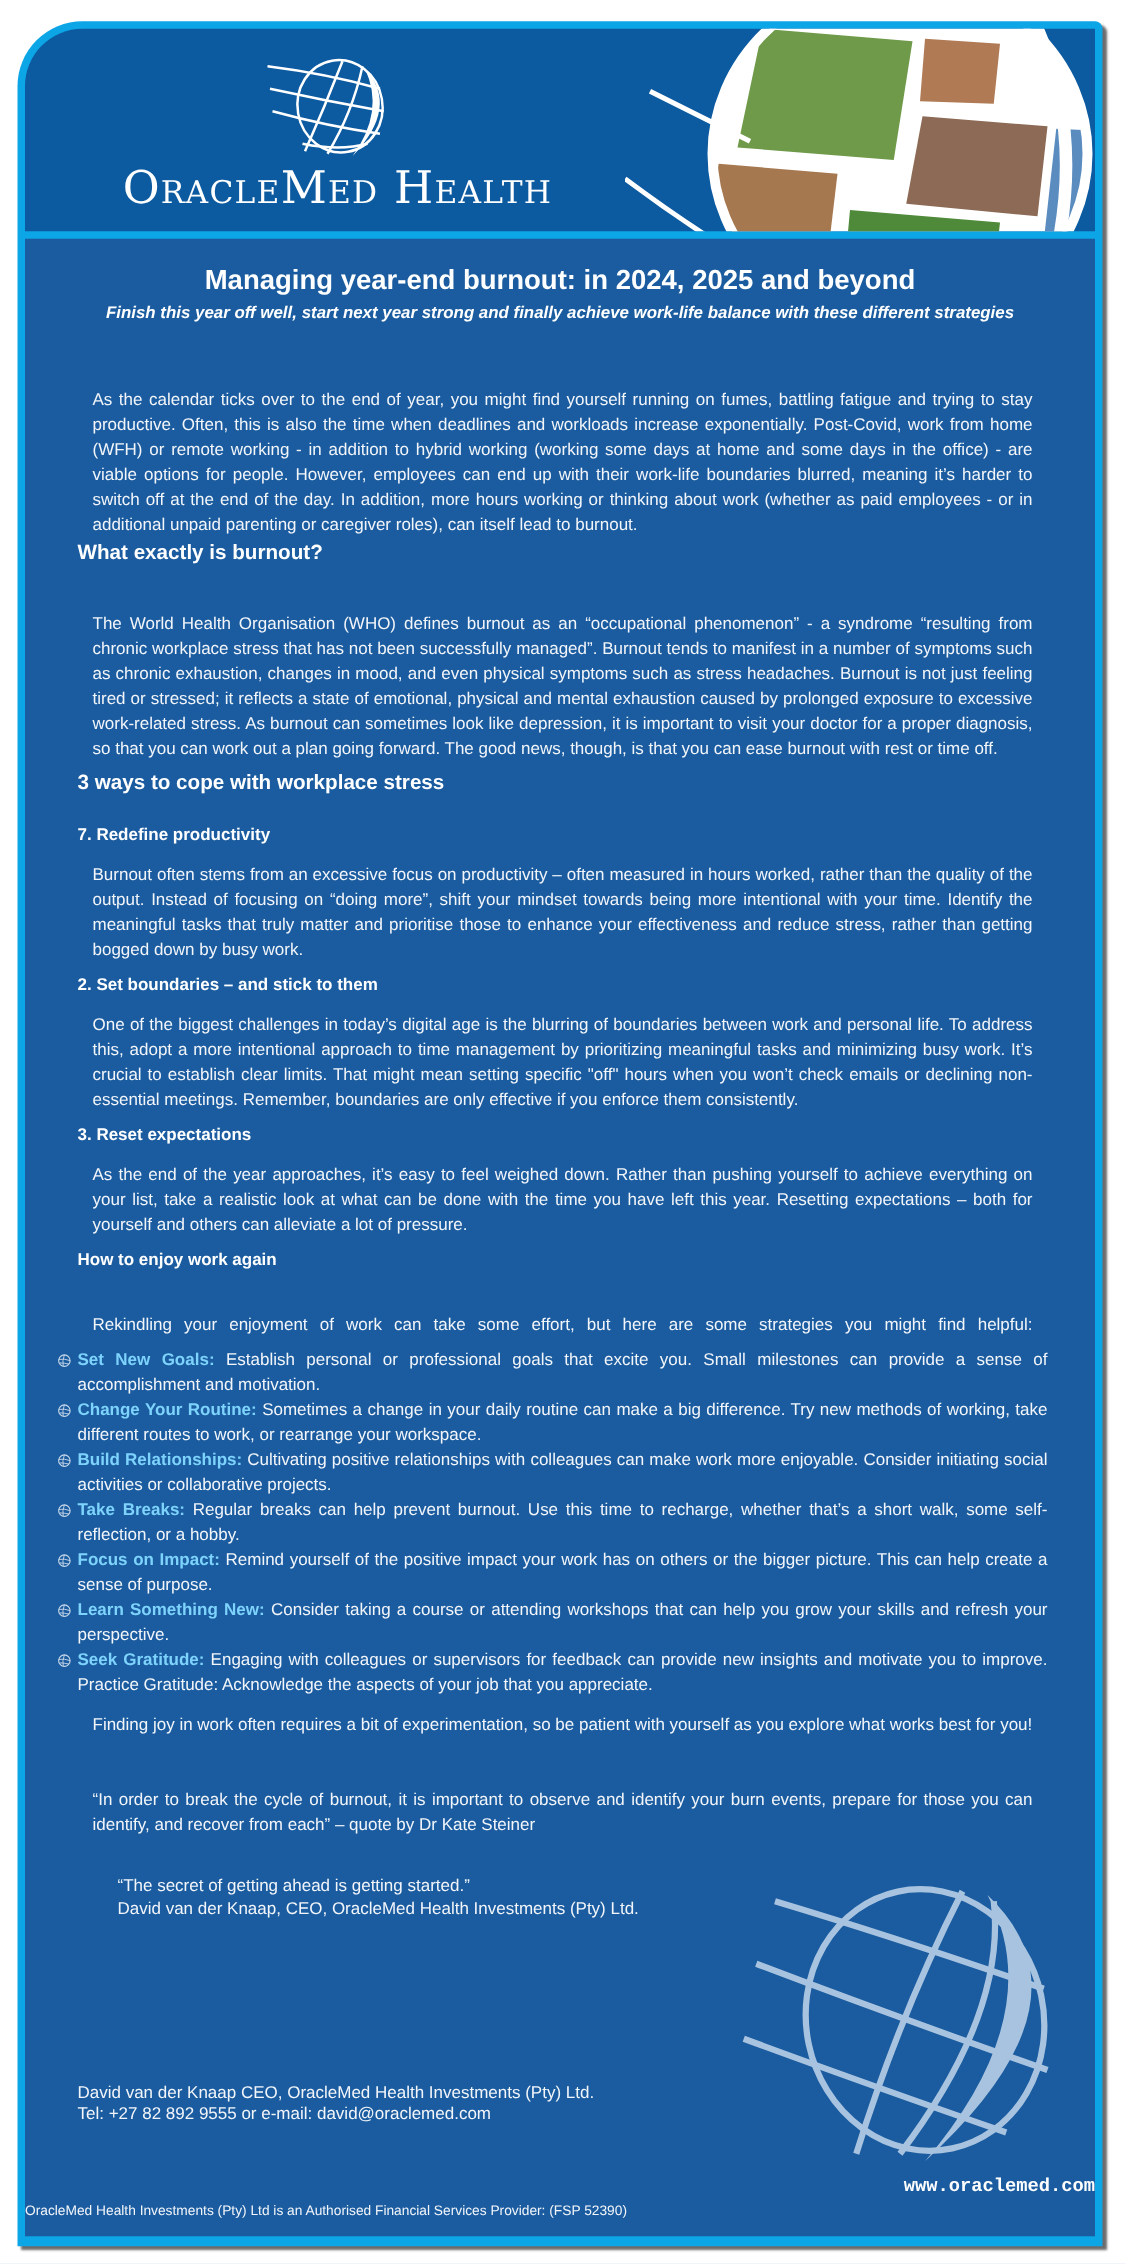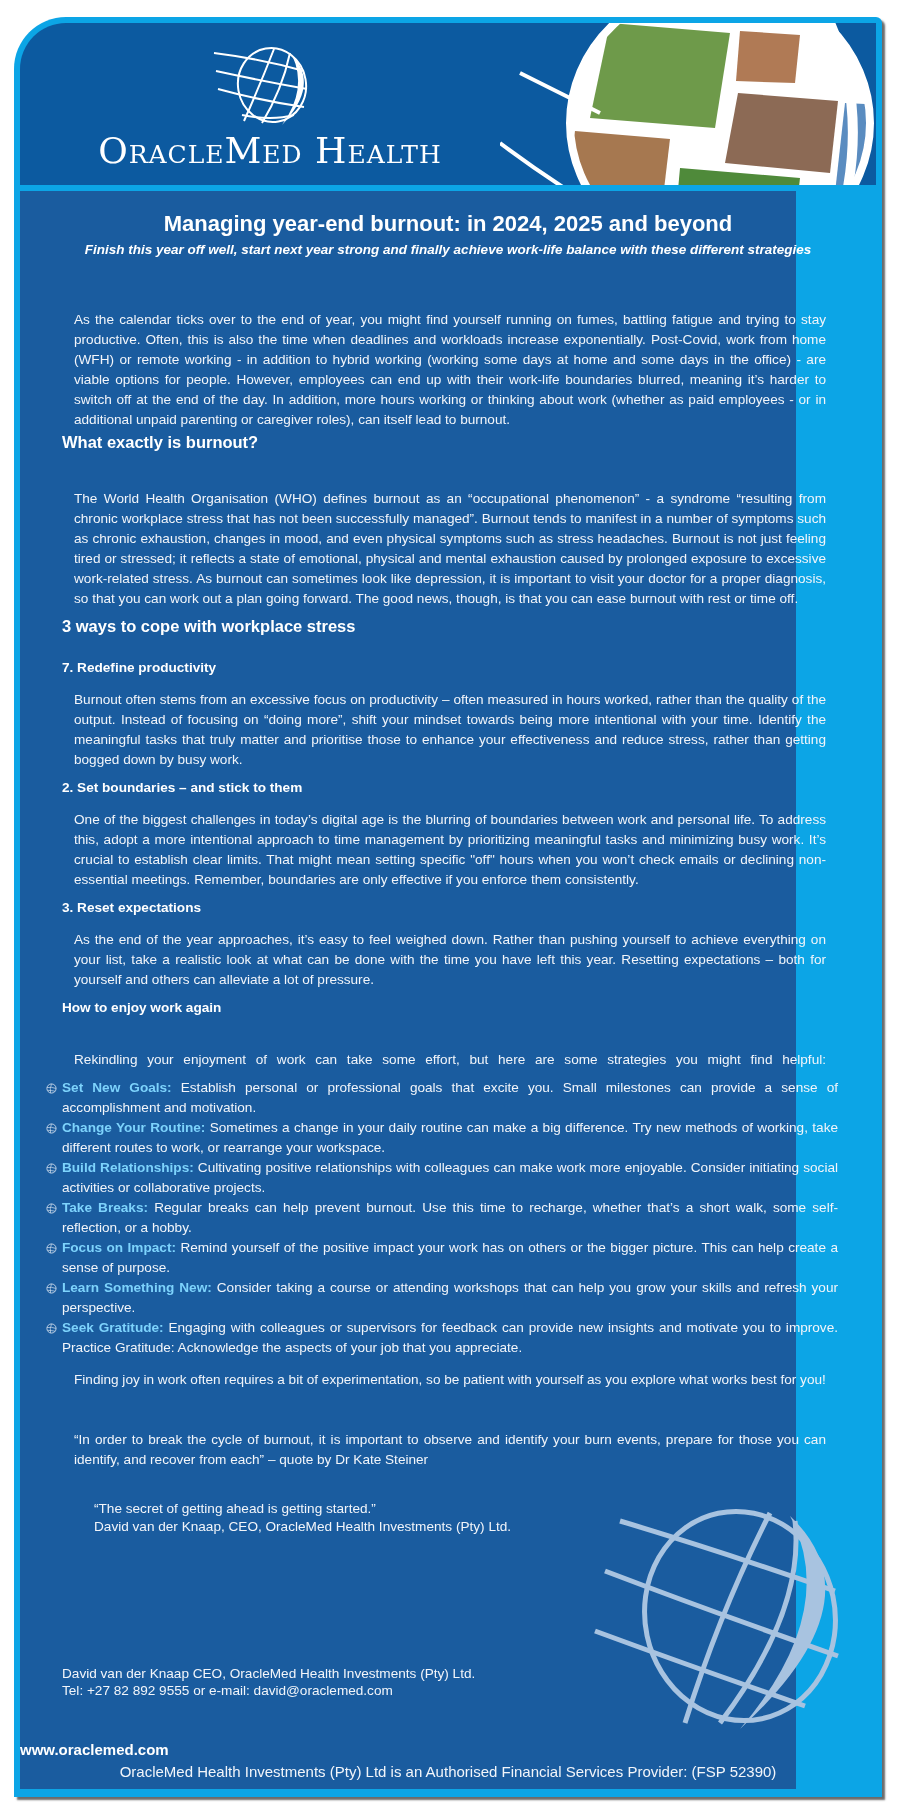--- a/index.html
+++ b/index.html
@@ -14,21 +14,21 @@
     background: #0c5aa0; border-top-left-radius: 46px; overflow: hidden;
   }
   .logo-globe { position: absolute; left: 192px; top: 22px; width: 110px; height: 82px; }
   .logo-text {
     position: absolute; left: 60px; top: 107px; width: 380px; text-align: center;
     font-family: "DejaVu Serif", serif; color: #ffffff; font-size: 36px; letter-spacing: 1px;
     font-variant: small-caps;
   }
   .photo-globe { position: absolute; left: 480px; top: -10px; width: 390px; height: 200px; }
   .content {
-    position: absolute; left: 20px; top: 191px; width: 776px; height: 1598px;
+    position: absolute; left: 20px; top: 191px; width: 856px; height: 1598px;
     background: #1a5c9f;
   }
   .title {
     position: absolute; left: 0; top: 20px; width: 856px; text-align: center;
     font-family: "Liberation Sans", sans-serif; font-weight: bold; color: #fff; font-size: 22px;
   }
   .subtitle {
     position: absolute; left: 0; top: 51px; width: 856px; text-align: center;
     font-family: "Liberation Sans", sans-serif; font-weight: bold; font-style: italic; color: #fff; font-size: 13.5px;
   }
@@ -42,22 +42,22 @@
   .h3 { font-weight: bold; color: #fff; margin: 0; }
   .bullets { list-style: none; margin: 0; padding: 0; }
   .bullets li { position: relative; padding-left: 0; margin: 0; }
   .bullet-icon {
     position: absolute; left: -16px; top: 5px; width: 11px; height: 11px;
   }
   .bold { font-weight: bold; color: #7dd3fc; }
   .quote2 { position: absolute; left: 42px; top: 1309px; font-family: "Liberation Sans", sans-serif; color: #f2f5fa; font-size: 13.6px; line-height: 18px; margin-left: 32px; }
   .contact { position: absolute; left: 42px; top: 1474px; font-family: "Liberation Sans", sans-serif; color: #f2f5fa; font-size: 13.6px; line-height: 17px; }
   .big-globe { position: absolute; left: 570px; top: 1300px; width: 280px; height: 240px; }
-  .url { position: absolute; left: 0; top: 1550px; width: 856px; text-align: left; font-family: Liberation Sans, sans-serif; font-weight: bold; color: #fff; font-size: 15px; }
-  .fsp { position: absolute; left: 0; top: 1572px; width: 856px; text-align: center; font-family: "Liberation Sans", sans-serif; color: #f2f5fa; font-size: 15px; }
+  .url { position: absolute; left: 0; top: 1550px; width: 856px; text-align: right; font-family: Liberation Mono, monospace; font-weight: bold; color: #fff; font-size: 15px; }
+  .fsp { position: absolute; left: 0; top: 1572px; width: 856px; text-align: left; font-family: "Liberation Sans", sans-serif; color: #f2f5fa; font-size: 11px; }
 </style>
 </head>
 <body>
 
 <div class="frame"></div>
 
 <div class="header">
   <svg class="logo-globe" viewBox="0 0 110 82">
     <g fill="none" stroke="#ffffff" stroke-width="2">
       <ellipse cx="60" cy="40" rx="34" ry="37" transform="rotate(-10 60 40)"></ellipse>

